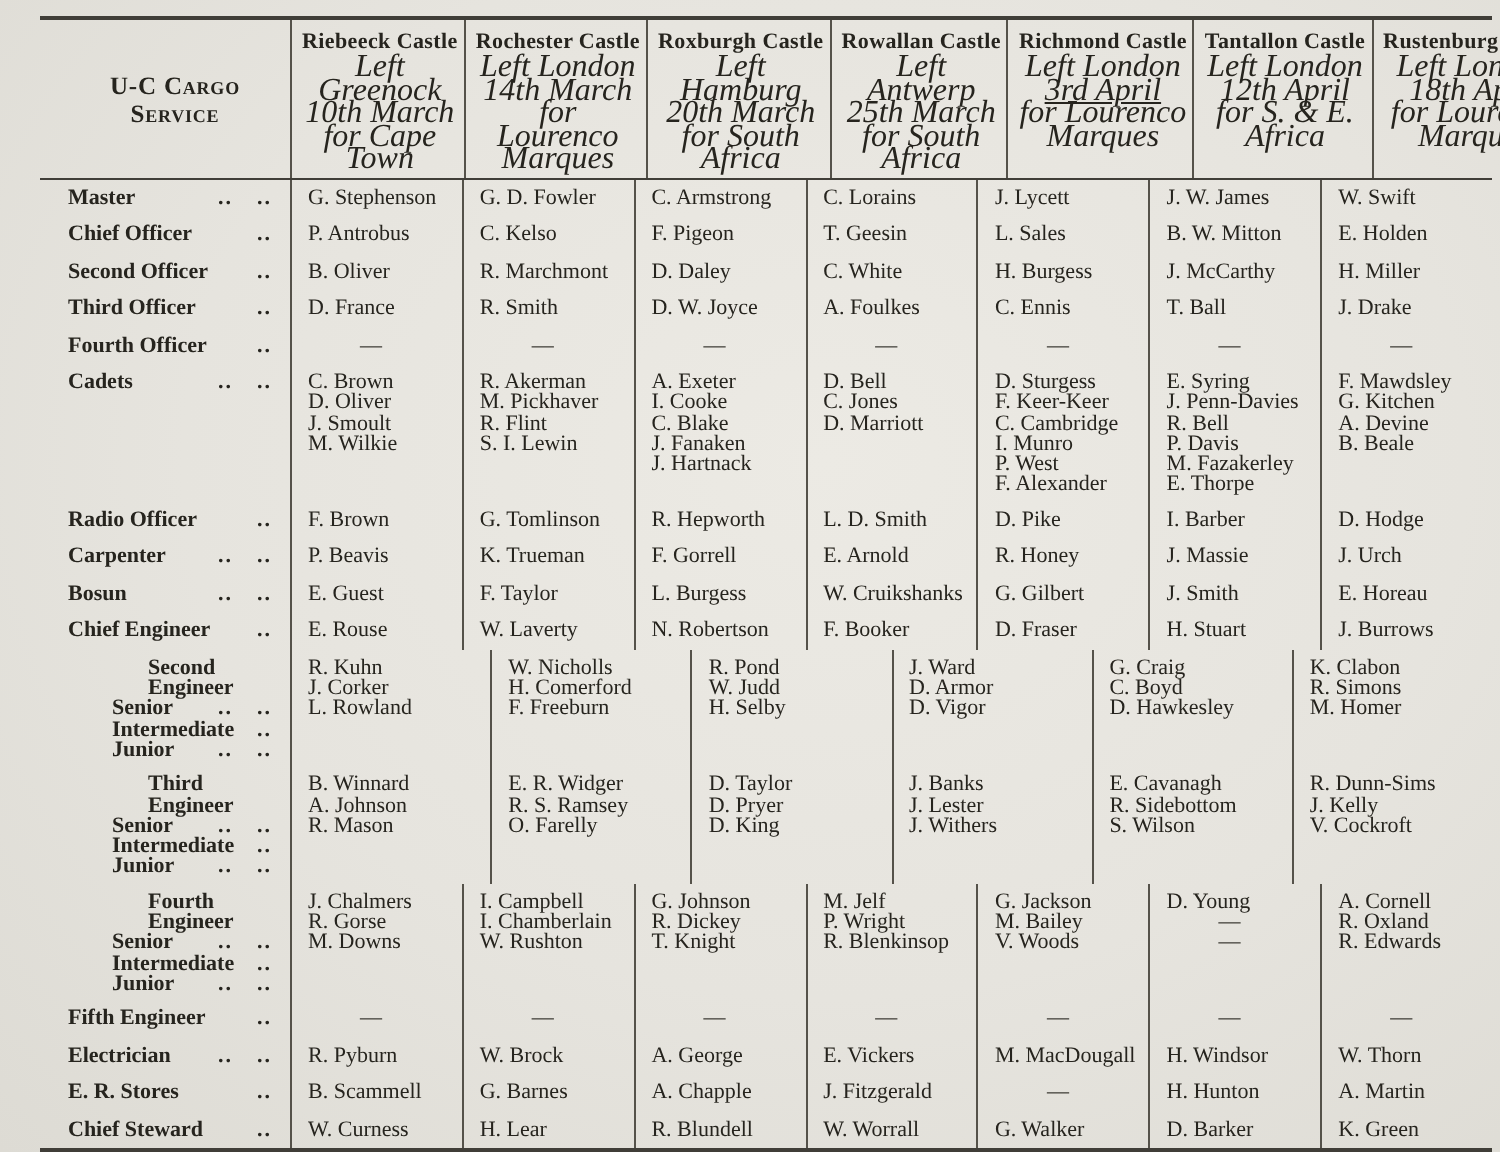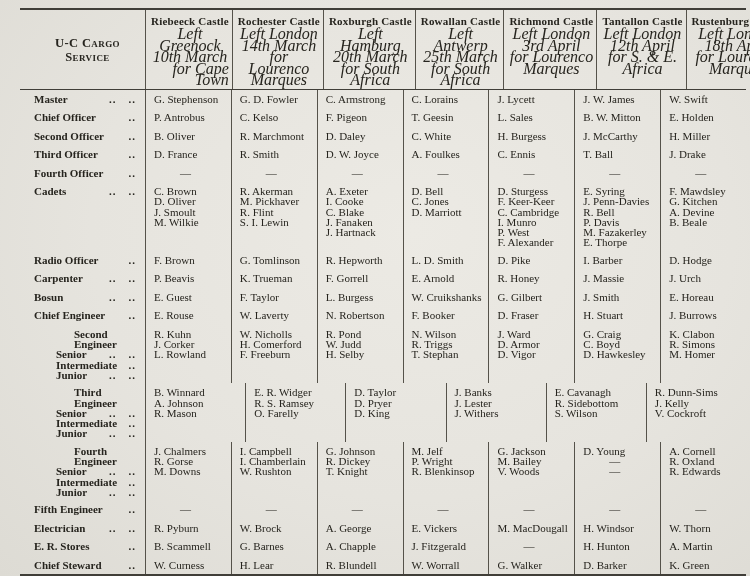--- a/index.html
+++ b/index.html
@@ -52,21 +52,21 @@
     <div class="header-row">
       <div class="cell label-cell">
         <div class="service-title">U-C Cargo Service</div>
       </div>
 
     <div class="cell ship-cell">
           <div class="ship-name">Riebeeck Castle</div>
           <div>
             <div class="ship-detail" style="white-space: normal;">Left Greenock</div>
             <div class="ship-detail" style="white-space: normal; text-align: center;">10th March</div>
-            <div class="ship-detail" style="white-space: normal; text-align: right;">for Cape Town</div>
+            <div class="ship-detail" style="white-space: normal;">for Cape Town</div>
           </div>
         </div>
         <div class="cell ship-cell">
           <div class="ship-name">Rochester Castle</div>
           <div>
             <div class="ship-detail" style="white-space: normal;">Left London</div>
             <div class="ship-detail" style="white-space: normal;">14th March</div>
             <div class="ship-detail" style="white-space: normal;">for Lourenco Marques</div>
           </div>
         </div>
@@ -83,21 +83,21 @@
           <div>
             <div class="ship-detail" style="white-space: normal;">Left Antwerp</div>
             <div class="ship-detail" style="white-space: normal;">25th March</div>
             <div class="ship-detail" style="white-space: normal;">for South Africa</div>
           </div>
         </div>
         <div class="cell ship-cell">
           <div class="ship-name">Richmond Castle</div>
           <div>
             <div class="ship-detail" style="white-space: normal;">Left London</div>
-            <div class="ship-detail" style="white-space: normal;">3rd April</div>
+            <div class="ship-detail" style="white-space: normal; text-decoration: underline;">3rd April</div>
             <div class="ship-detail" style="white-space: normal;">for Lourenco Marques</div>
           </div>
         </div>
         <div class="cell ship-cell">
           <div class="ship-name">Tantallon Castle</div>
           <div>
             <div class="ship-detail" style="white-space: normal;">Left London</div>
             <div class="ship-detail" style="white-space: normal;">12th April</div>
             <div class="ship-detail" style="white-space: normal;">for S. &amp; E. Africa</div>
           </div>
@@ -453,25 +453,20 @@
             <div class="name-line">W. Nicholls</div>
             <div class="name-line">H. Comerford</div>
             <div class="name-line">F. Freeburn</div>
           </div>
           <div class="cell data-cell group-cell multi-cell">
             <div class="name-line">R. Pond</div>
             <div class="name-line">W. Judd</div>
             <div class="name-line">H. Selby</div>
           </div>
           <div class="cell data-cell group-cell multi-cell">
-            <div class="name-line">N. Wilson</div>
-            <div class="name-line">R. Triggs</div>
-            <div class="name-line">T. Stephan</div>
-          </div>
-          <div class="cell data-cell group-cell multi-cell">
             <div class="name-line">J. Ward</div>
             <div class="name-line">D. Armor</div>
             <div class="name-line">D. Vigor</div>
           </div>
           <div class="cell data-cell group-cell multi-cell">
             <div class="name-line">G. Craig</div>
             <div class="name-line">C. Boyd</div>
             <div class="name-line">D. Hawkesley</div>
           </div>
           <div class="cell data-cell group-cell multi-cell">

